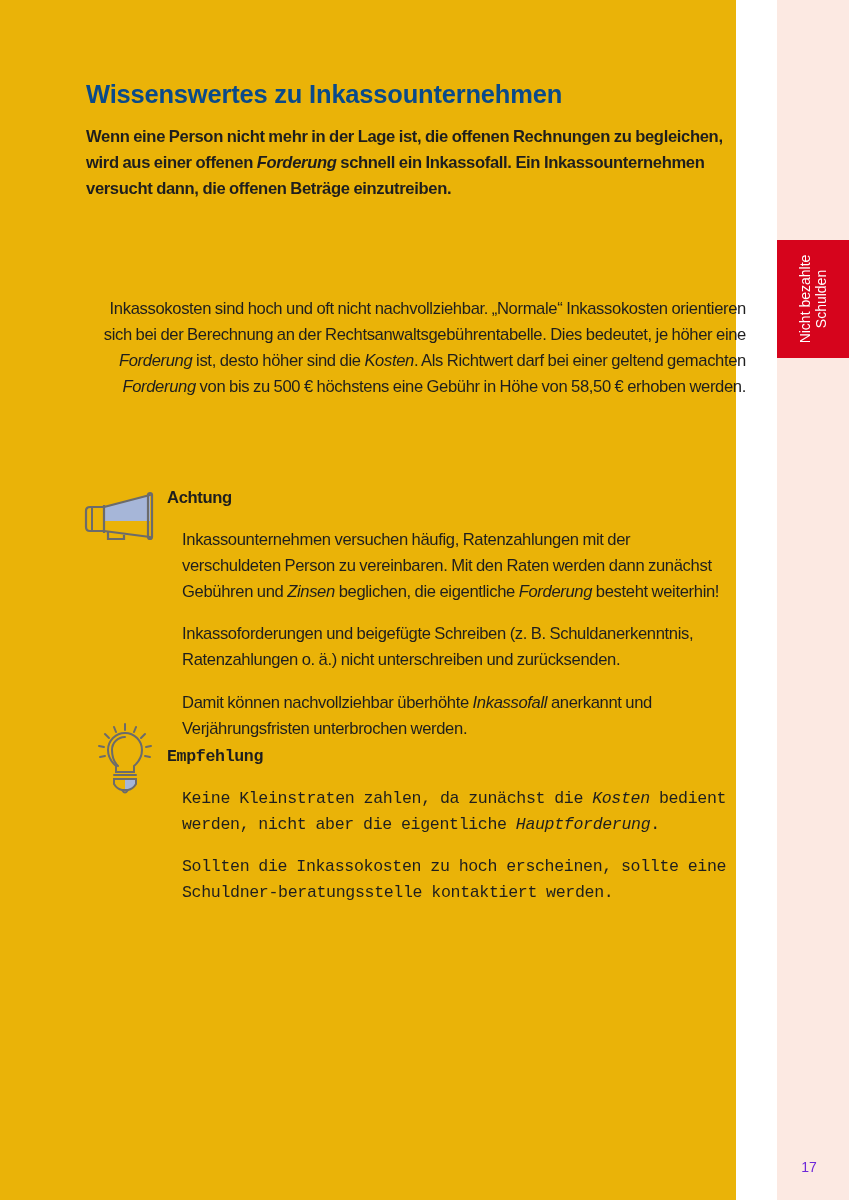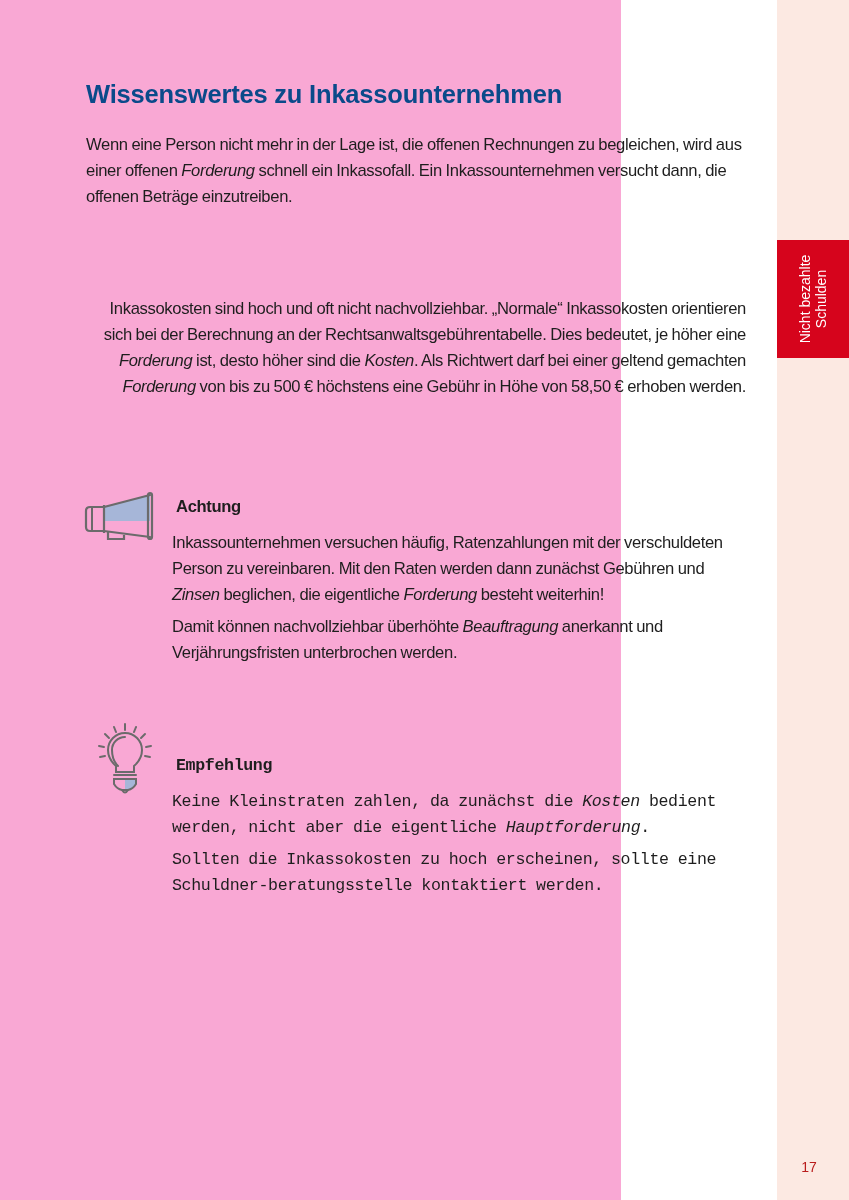--- a/index.html
+++ b/index.html
@@ -1,48 +1,48 @@
 <!DOCTYPE html>
 <html><head>
   <meta charset="utf-8">
   <style>
     html, body { margin: 0; padding: 0; }
     body {
       width: 849px; height: 1200px; position: relative; overflow: hidden;
       background: #ffffff; color: #1e1e1e;
       font-family: "Liberation Sans", "DejaVu Sans", sans-serif;
     }
-    .page { position: absolute; left: 0; top: 0; width: 621px; height: 1200px; background: #f9a8d4; }
+    .page { position: absolute; left: 0; top: 0; width: 736px; height: 1200px; background: #eab308; }
     .sidebar { position: absolute; left: 777px; top: 0; width: 72px; height: 1200px; background: #fce9e2; }
     .chapter-tab {
       position: absolute; left: 0; top: 240px; width: 72px; height: 118px;
       background: #d6041c; display: flex; align-items: center; justify-content: center;
     }
     .chapter-tab-text {
       transform: rotate(-90deg); color: #fff; font-size: 14px; line-height: 16px;
       text-align: center; white-space: nowrap;
     }
-    .page-number { position: absolute; left: 0; top: 1159px; width: 64px; text-align: center; font-size: 14px; color: #b91c1c; }
+    .page-number { position: absolute; left: 0; top: 1159px; width: 64px; text-align: center; font-size: 14px; color: #6d28d9; }
 
     .title {
       position: absolute; left: 86px; top: 80px; margin: 0;
       font-size: 25.5px; font-weight: bold; color: #0a4a8a; letter-spacing: -0.2px;
     }
     .para {
       position: absolute; left: 86px; width: 660px; margin: 0;
       font-size: 16.6px; line-height: 26.1px; letter-spacing: -0.35px; word-spacing: -0.5px;
     }
     .para p { margin: 0; }
     .para i { font-style: italic; }
-    .p1 { top: 132px; }
+    .p1 { top: 124px; font-weight: bold; }
     .p2 { top: 296px; text-align: right; }
 
     .box { position: absolute; left: 166px; width: 580px; font-size: 16.6px; line-height: 26.1px; letter-spacing: -0.35px; word-spacing: -0.5px; }
-    .box .head { font-weight: bold; margin: 10px; }
-    .box p { margin: 6px; }
+    .box .head { font-weight: bold; margin: 1px; }
+    .box p { margin: 16px; }
     .box1 { top: 484px; }
     .box2 { top: 743px; font-family: Liberation Mono, monospace; }
 
     .icon { position: absolute; }
     .icon-megaphone { left: 84px; top: 491px; width: 70px; height: 50px; }
     .icon-bulb { left: 96px; top: 722px; width: 58px; height: 74px; }
   </style>
 </head>
 <body>
 
@@ -62,21 +62,22 @@
     <path d="M20,16 L66,4 M20,40 L66,46" stroke="#6b6b6b" stroke-width="2.2" fill="none" stroke-linecap="round"></path>
     <rect x="64" y="2" width="4" height="46" rx="2" fill="none" stroke="#6b6b6b" stroke-width="2.2"></rect>
     <path d="M20,14 L20,42 M20,16 L6,16 Q2,16 2,20 L2,36 Q2,40 6,40 L20,40" stroke="#6b6b6b" stroke-width="2.2" fill="none"></path>
     <path d="M8,16 L8,40" stroke="#6b6b6b" stroke-width="2" fill="none"></path>
     <path d="M24,40 L24,48 L40,48 L40,44" stroke="#6b6b6b" stroke-width="2.2" fill="none"></path>
   </svg>
 
   <div class="box box1">
     <p class="head">Achtung</p>
     <p><span>Inkassounternehmen versuchen häufig, Ratenzahlungen mit der verschuldeten Person zu vereinbaren. Mit den Raten werden dann zunächst Gebühren und </span><i>Zinsen</i><span> beglichen, die eigentliche </span><i>Forderung</i><span> besteht weiterhin!</span></p>
-    <p><span>Damit können nachvollziehbar überhöhte </span><i>Beauftragung</i><span> anerkannt und Verjährungsfristen unterbrochen werden.</span></p>
+    <p>Inkassoforderungen und beigefügte Schreiben (z. B. Schuldanerkenntnis, Ratenzahlungen o. ä.) nicht unterschreiben und zurücksenden.</p>
+    <p><span>Damit können nachvollziehbar überhöhte </span><i>Inkassofall</i><span> anerkannt und Verjährungsfristen unterbrochen werden.</span></p>
   </div>
 
   <svg class="icon icon-bulb" viewBox="0 0 58 74">
     <g stroke="#6b6b6b" stroke-width="2" stroke-linecap="round" fill="none">
       <line x1="29" y1="2" x2="29" y2="8"></line>
       <line x1="18" y1="5" x2="20" y2="10"></line>
       <line x1="40" y1="5" x2="38" y2="10"></line>
       <line x1="9" y1="12" x2="13" y2="16"></line>
       <line x1="49" y1="12" x2="45" y2="16"></line>
       <line x1="3" y1="24" x2="8" y2="25"></line>

